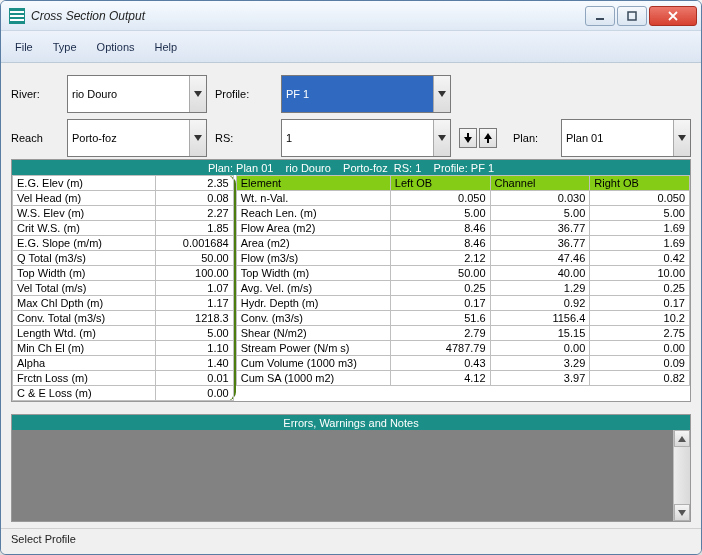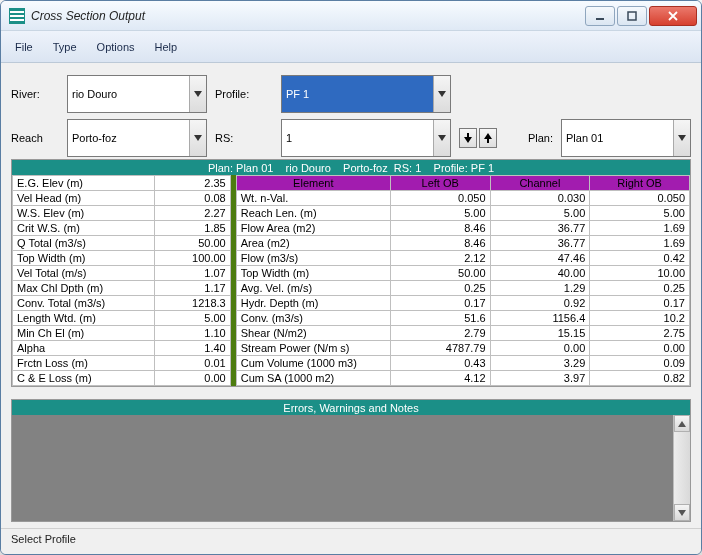--- a/index.html
+++ b/index.html
@@ -133,23 +133,23 @@
   .tbl { border-collapse: collapse; width: 100%; table-layout: fixed; }
   .tbl td, .tbl th {
     border: 1px solid #bfbfbf;
     padding: 0 4px;
     height: 15px;
     font-size: 11px;
     font-weight: normal;
     white-space: nowrap;
     overflow: hidden;
   }
-  .tbl th { text-align: center; background: #a21caf; }
+  .tbl th { text-align: left; background: #84cc16; }
   .tbl td.num { text-align: right; }
-  .lefttbl { width: 33%; border-right: 5px solid #4d7c0f; }
+  .lefttbl { width: 33%; border-right: 2px solid #4d7c0f; border-radius: 9px; }
   .lefttbl col.lbl { width: 65%; }
   .lefttbl col.val { width: 35%; }
   .righttbl { flex: 1; }
   .righttbl col.lbl { width: 34%; }
   .righttbl col.v { width: 22%; }
 
   .banner2 { margin-top: 12px; }
   .scrollpane {
     flex: 1;
     border: 1px solid #999;
@@ -264,21 +264,21 @@
           <svg viewBox="0 0 8 10">
             <path d="M4 10 L0 4 H3 V0 H5 V4 H8 Z"></path>
           </svg>
         </div>
       <div class="stepbtn">
           <svg viewBox="0 0 8 10">
             <path d="M4 0 L8 6 H5 V10 H3 V6 H0 Z"></path>
           </svg>
         </div>
     </div>
-    <label style="text-align:right">Plan:</label>
+    <label style="text-align:left">Plan:</label>
     <div class="combo">
       <span>Plan 01</span>
       <span class="arrow">
           <svg viewBox="0 0 8 6">
             <path d="M0 0h8L4 6z"></path>
           </svg>
         </span>
     </div>
   </div>
 
@@ -301,20 +301,24 @@
                 <td>Vel Head (m)</td>
                 <td class="num">0.08</td>
               </tr>
               <tr>
                 <td>W.S. Elev (m)</td>
                 <td class="num">2.27</td>
               </tr>
               <tr>
                 <td>Crit W.S. (m)</td>
                 <td class="num">1.85</td>
+              </tr>
+              <tr>
+                <td>E.G. Slope (m/m)</td>
+                <td class="num">0.001684</td>
               </tr>
               <tr>
                 <td>Q Total (m3/s)</td>
                 <td class="num">50.00</td>
               </tr>
               <tr>
                 <td>Top Width (m)</td>
                 <td class="num">100.00</td>
               </tr>
               <tr>

